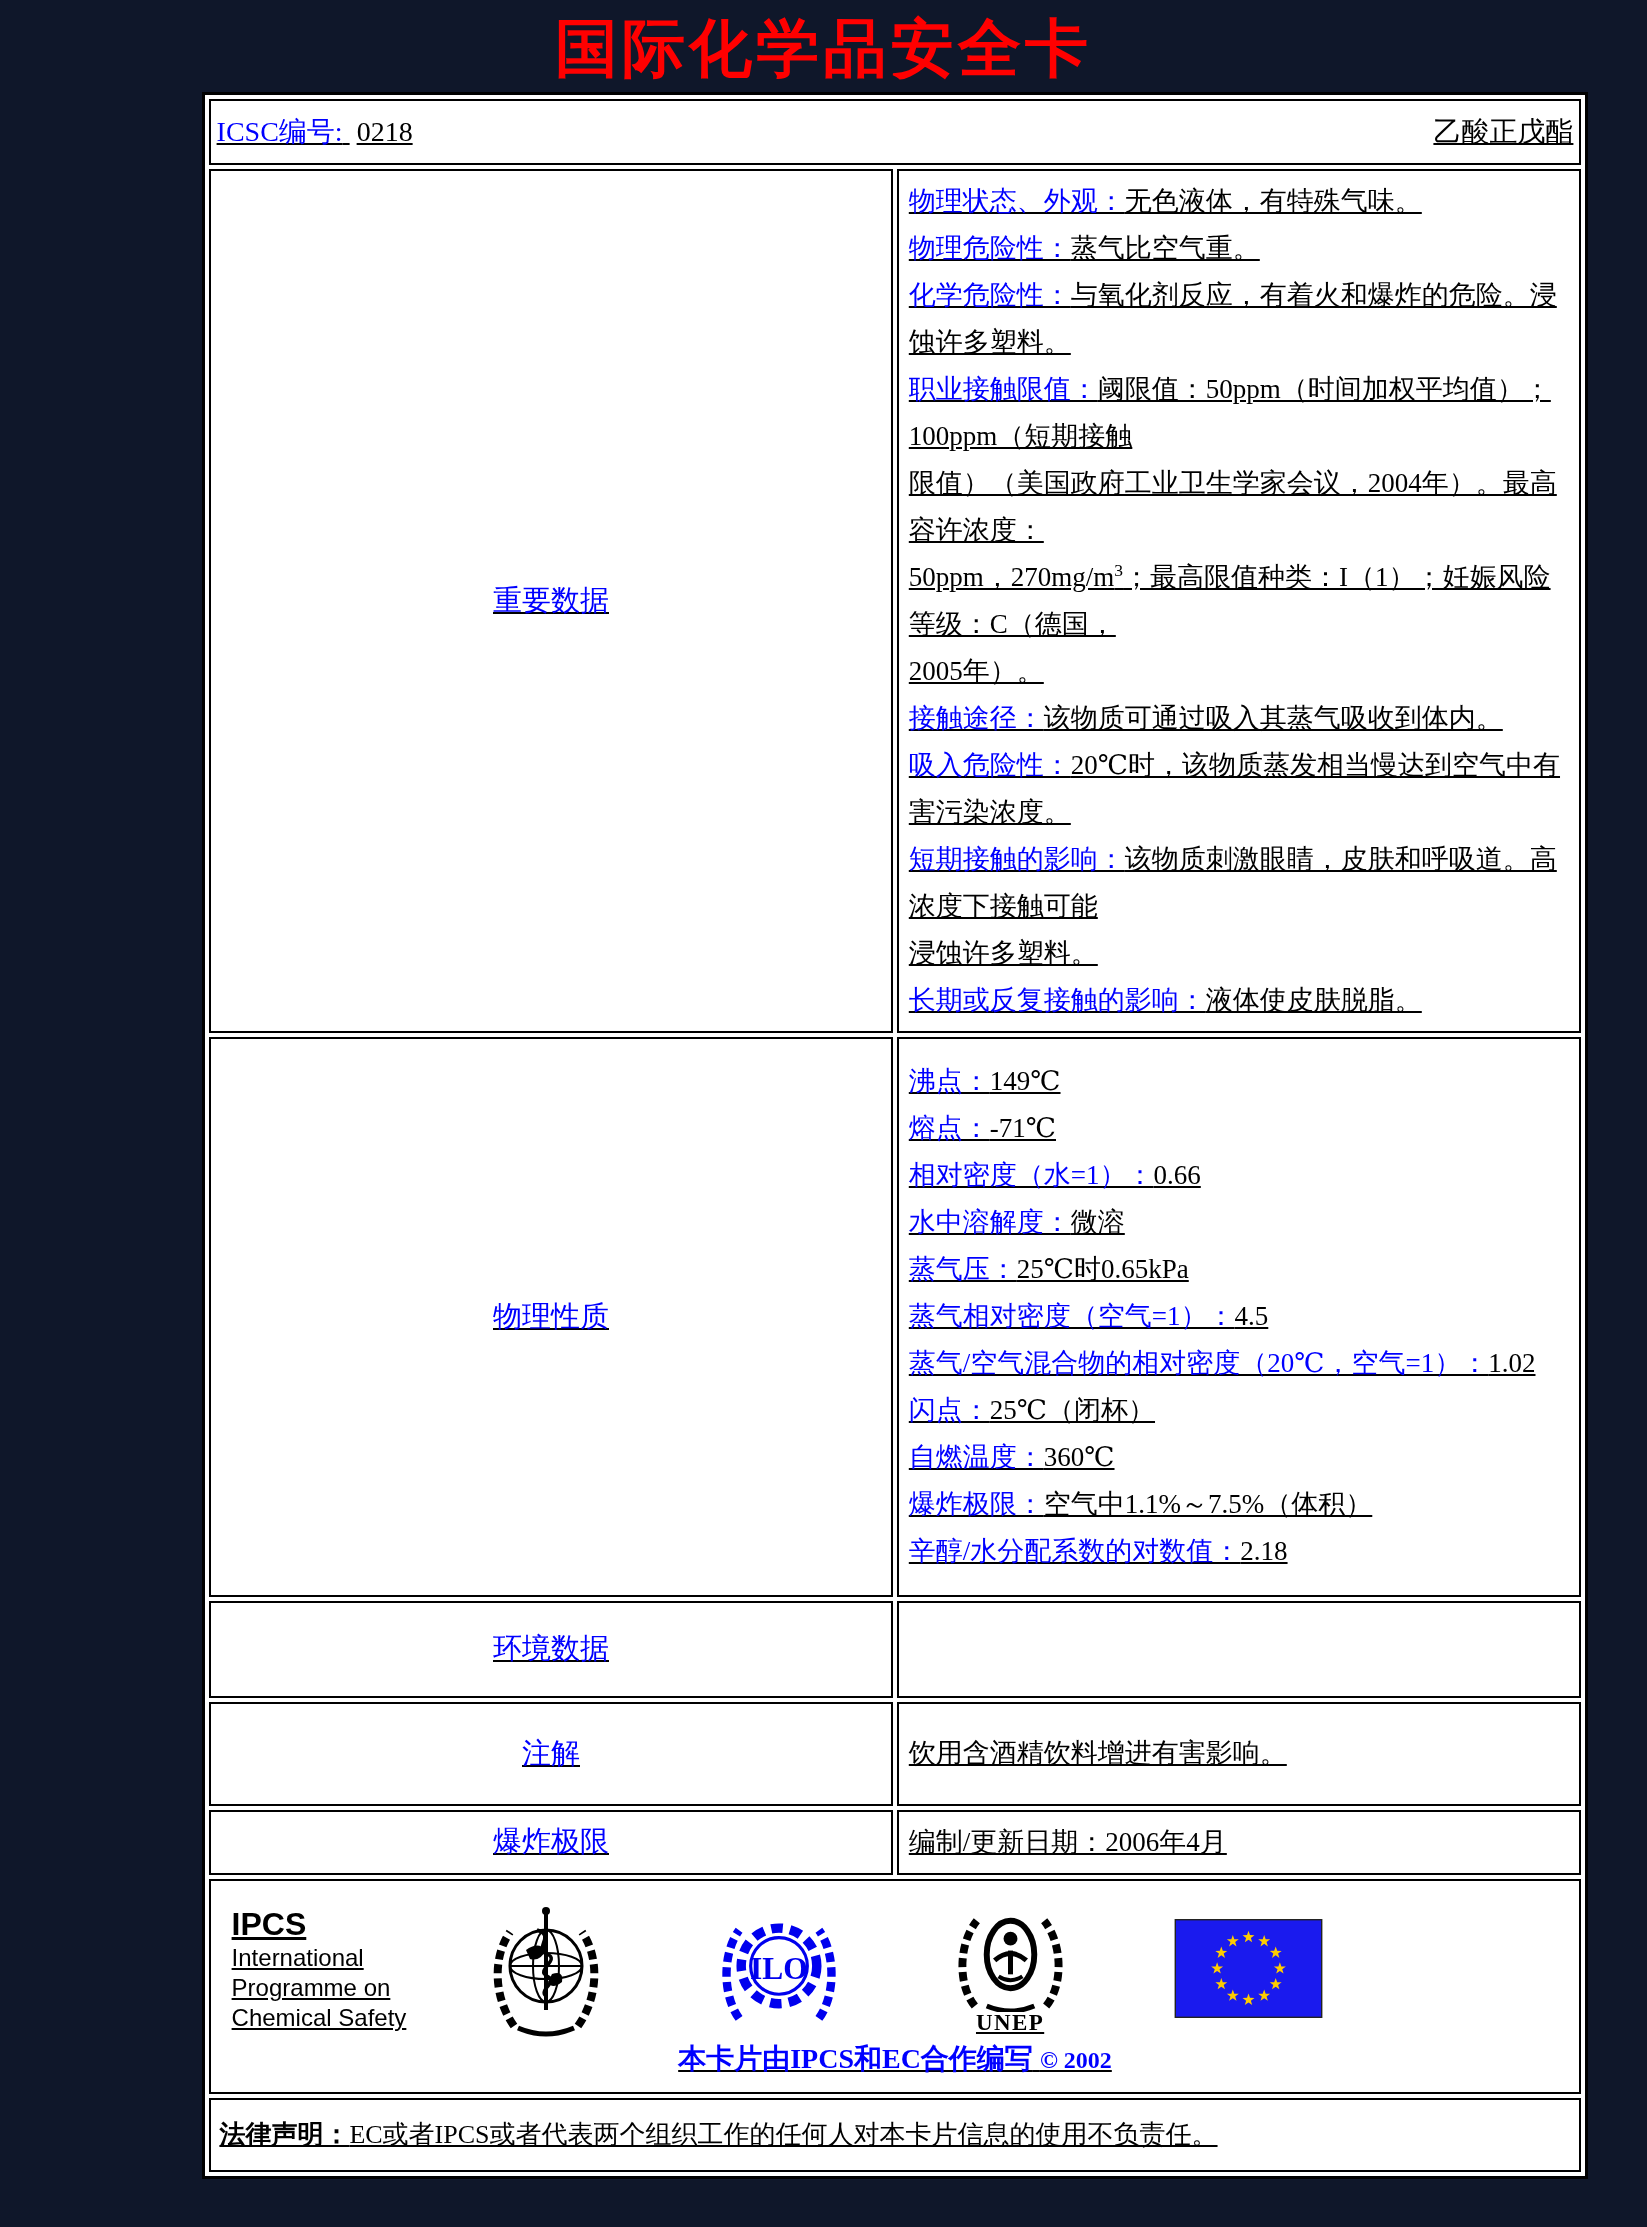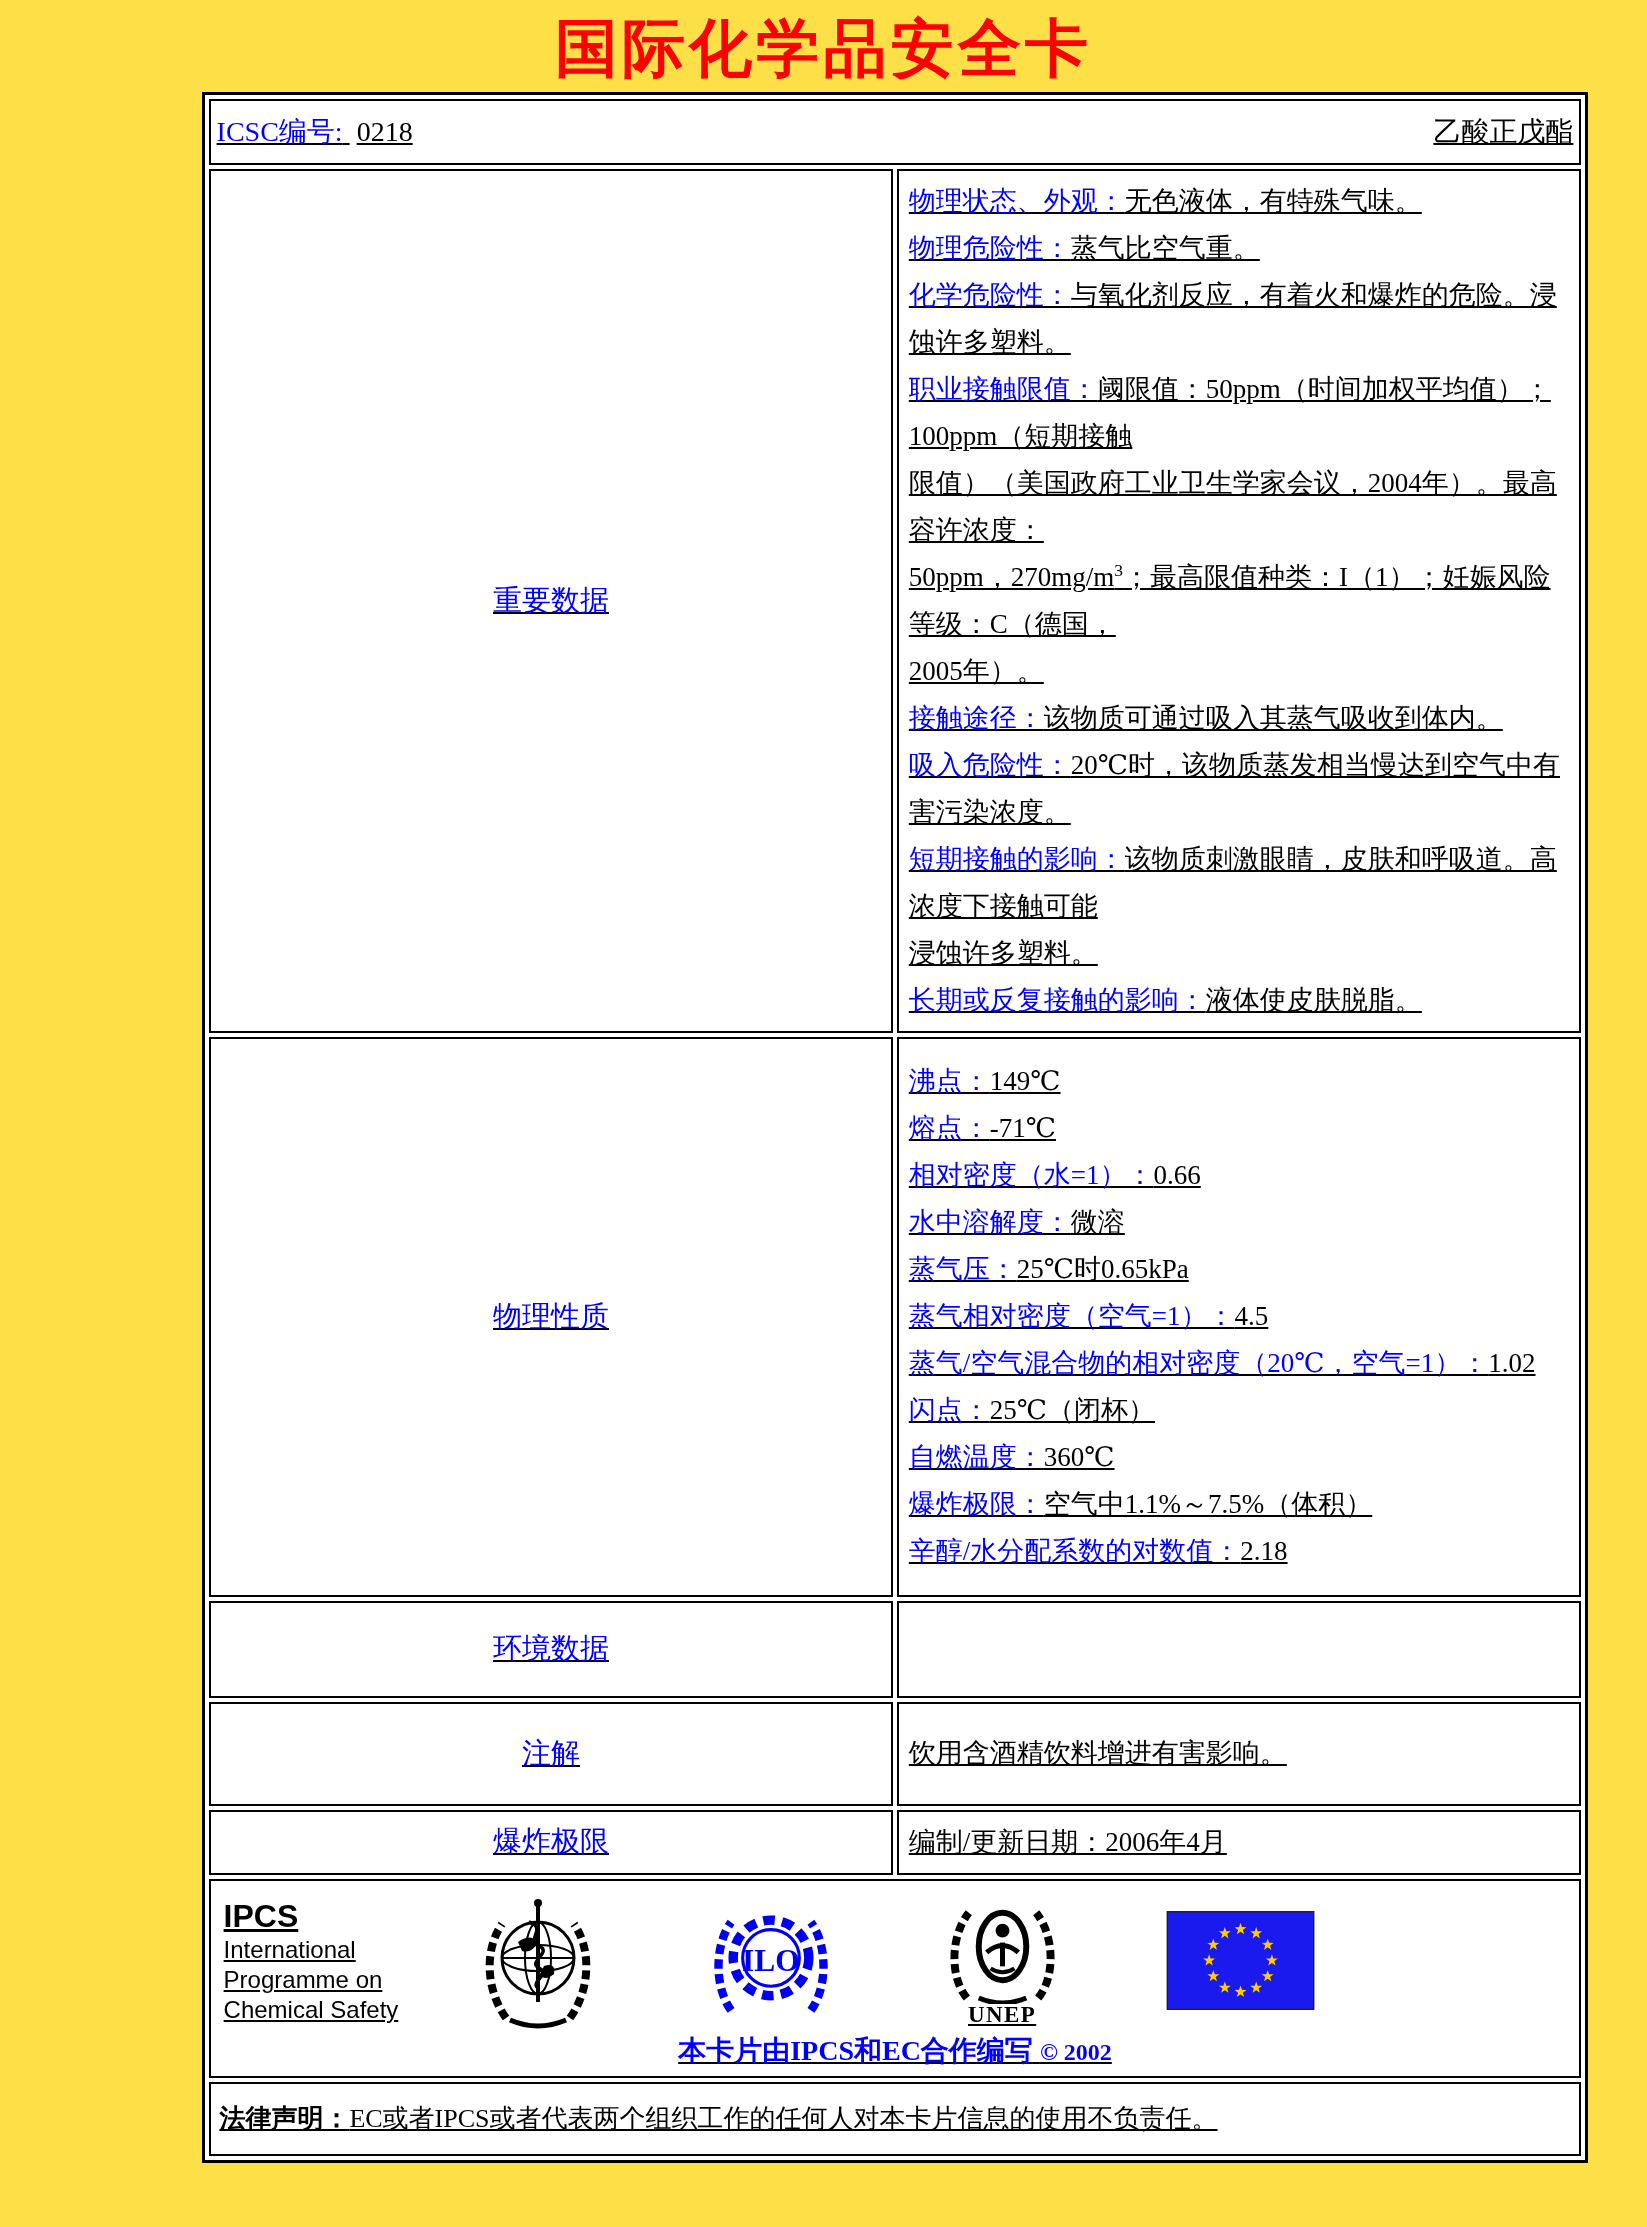--- a/index.html
+++ b/index.html
@@ -1,34 +1,34 @@
 <!DOCTYPE html>
 <html style="font-size:11.2px"><head>
 <meta charset="utf-8">
 <style>
   html,body {margin:0; padding:0; background:#ffffff;}
-  .page {position:relative; width:1647px; height:2227px; background:#fde047;
+  .page {position:relative; width:1647px; height:2227px; background:#0f172a;
          font-family:"Liberation Serif","DejaVu Serif",serif; color:#000;}
   .page-title {position:absolute; top:5.6px; left:0; width:100%; text-align:center;
                font-size:63px; font-weight:bold; color:#ff0000; letter-spacing:4.2px;}
   table.card {position:absolute; left:202px; top:92px; width:1386px;
               border-collapse:separate; border-spacing:4.2px; border:3.5px solid #000;
               background:#fff; table-layout:fixed;text-decoration:underline;}
   table.card td {border:2.1px solid #000; vertical-align:middle; overflow:hidden;}
   td.label-cell {width:167px; text-align:center; color:#0000ff; font-size:29px;}
   td.content-cell {font-size:27px; padding:7px 9.8px; vertical-align:top;}
   .line {line-height:47px;}
   .line .lbl {color:#0000ff;}
   .line sup {font-size:17.5px; line-height:0;}
   .header-cell {height:56px; font-size:28px; padding:2.8px 5.6px;}
   .header-inner {display:flex; justify-content:space-between; align-items:center; width:100%;}
   .icsc-label {color:#0000ff;}
   .icsc-value {color:#000; margin-left:7px;}
   .chem-name {color:#000;}
-  .logos-cell {height:195px; padding:0;}
+  .logos-cell {height:195px; padding:8px;}
   .logos-box {display:flex; flex-direction:column; height:195px;}
   .logos-row {display:flex; align-items:center; padding:9.8px 0 0 12.6px;}
   .ipcs-block {width:210px; font-family:"Liberation Sans","DejaVu Sans",sans-serif;}
   .ipcs-title {font-size:32px; font-weight:bold; line-height:38px;}
   .ipcs-sub {font-size:24px; line-height:30px;}
   .logo {flex:0 0 auto;}
   .who-logo {margin-left:32px;}
   .ilo-logo {margin-left:98px;}
   .unep-block {margin-left:109px; text-align:center;}
   .unep-text {font-size:23px; font-weight:bold; letter-spacing:1.4px; margin-top:-4.2px;}

